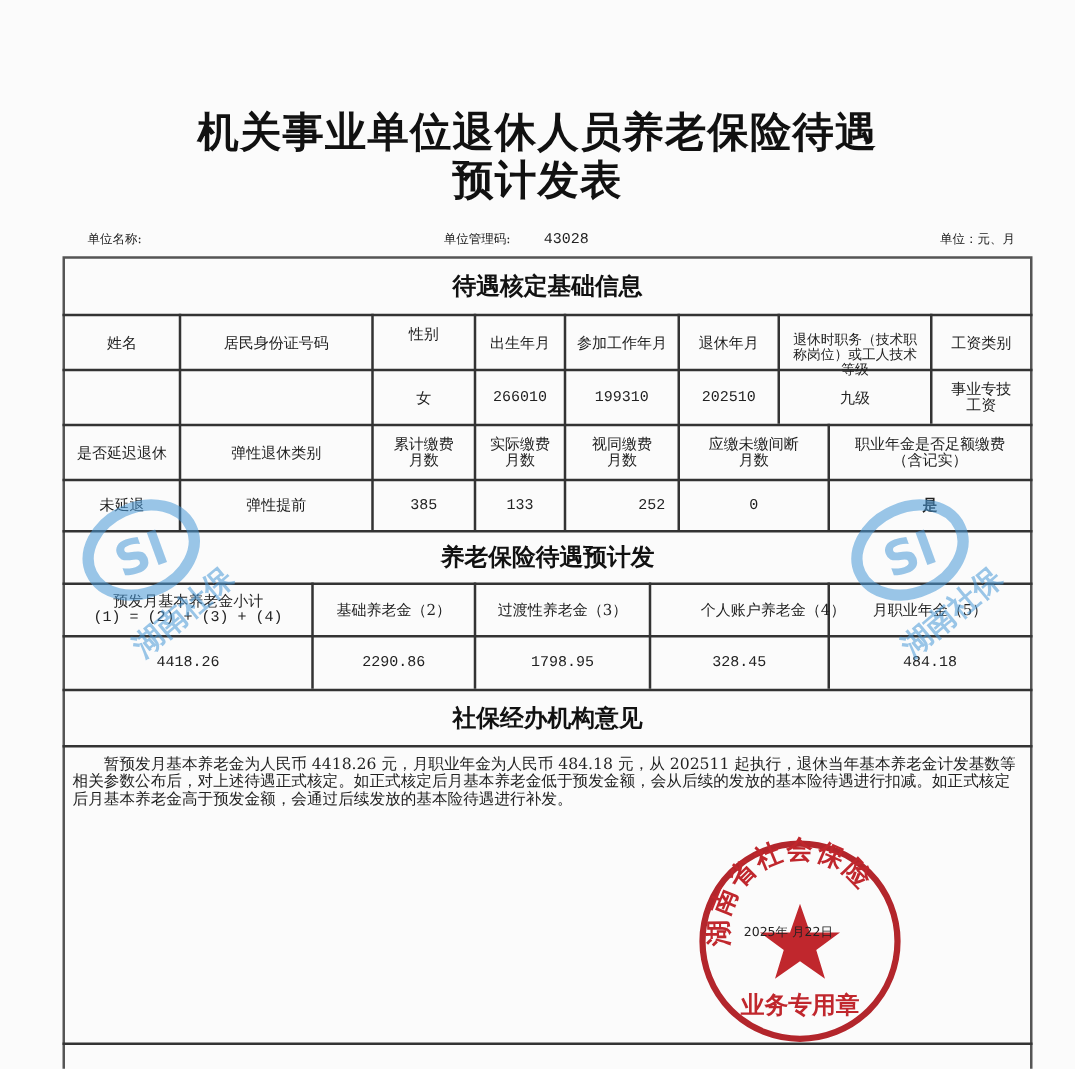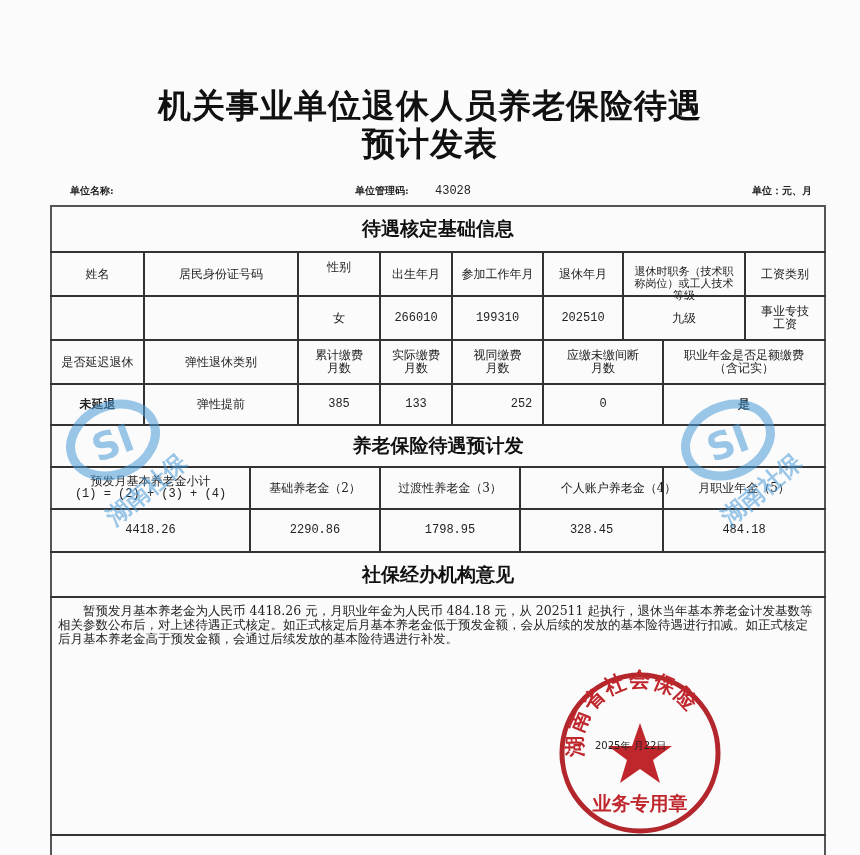--- a/index.html
+++ b/index.html
@@ -1,21 +1,21 @@
 <!DOCTYPE html>
 <html><head>
 <meta charset="utf-8">
 <style>
   html, body { margin:0; padding:0; }
   body { width:860px; height:855px; background:#fbfbfb; position:relative; overflow:hidden;
          font-family:"DejaVu Serif","Liberation Serif",serif; color:#1a1a1a; }
   .abs { position:absolute; }
   .title { left:0; width:860px; text-align:center; font-family:"DejaVu Sans","Liberation Sans",sans-serif;
            font-weight:bold; font-size:33px; color:#111; letter-spacing:1px; }
-  .meta { font-size:10px; top:184px; font-weight:bold; color:#222; }
+  .meta { font-size:10px; top:184px; font-weight:normal; color:#222; }
   .frame { left:50px; top:205px; width:776px; height:660px; border:2px solid #555; box-sizing:border-box; }
   .hl { position:absolute; height:2px; background:#333; }
   .vl { position:absolute; width:2px; background:#333; }
   .cell { position:absolute; display:flex; align-items:center; justify-content:center; text-align:center;
           font-size:12px; line-height:13px; color:#222; }
   .sect { position:absolute; display:flex; align-items:center; justify-content:center;
           font-family:"DejaVu Sans","Liberation Sans",sans-serif; font-weight:bold; font-size:19px; color:#111; }
   .num { font-family:"Liberation Mono","DejaVu Sans Mono",monospace; font-size:12px; }
   .para { position:absolute; left:58px; top:604px; width:760px; font-size:12.5px; line-height:14px; color:#222; text-indent:2em; }
   .wm { position:absolute; opacity:0.55; }
@@ -81,21 +81,21 @@
 <div class="cell" style="left:746px; top:297px; width:78px; height:42px; padding:0 12px; box-sizing:border-box;">事业专技工资</div>
 
 <div class="cell" style="left:52px; top:341px; width:91px; height:42px;">是否延迟退休</div>
 <div class="cell" style="left:145px; top:341px; width:152px; height:42px;">弹性退休类别</div>
 <div class="cell" style="left:299px; top:341px; width:80px; height:42px; padding:0 16px; box-sizing:border-box;">累计缴费月数</div>
 <div class="cell" style="left:381px; top:341px; width:70px; height:42px; padding:0 10px; box-sizing:border-box;">实际缴费月数</div>
 <div class="cell" style="left:453px; top:341px; width:89px; height:42px; padding:0 18px; box-sizing:border-box;">视同缴费月数</div>
 <div class="cell" style="left:544px; top:341px; width:118px; height:42px; padding:0 18px; box-sizing:border-box;">应缴未缴间断月数</div>
 <div class="cell" style="left:664px; top:341px; width:160px; height:42px; padding:0 12px; box-sizing:border-box;">职业年金是否足额缴费（含记实）</div>
 
-<div class="cell" style="left:52px; top:385px; width:91px; height:39px; font-weight:bold;">未延退</div>
+<div class="cell" style="left:52px; top:385px; width:91px; height:39px; font-weight:normal;">未延退</div>
 <div class="cell" style="left:145px; top:385px; width:152px; height:39px;">弹性提前</div>
 <div class="cell num" style="left:299px; top:385px; width:80px; height:39px;">385</div>
 <div class="cell num" style="left:381px; top:385px; width:70px; height:39px;">133</div>
 <div class="cell num" style="left:453px; top:385px; width:89px; height:39px;padding-left:24px;">252</div>
 <div class="cell num" style="left:544px; top:385px; width:118px; height:39px;">0</div>
 <div class="cell" style="left:664px; top:385px; width:160px; height:39px; font-weight:bold;">是</div>
 
 <div class="sect" style="left:52px; top:426px; width:772px; height:40px;">养老保险待遇预计发</div>
 
 <div class="cell" style="left:52px; top:468px; width:197px; height:40px; flex-direction:column;">

